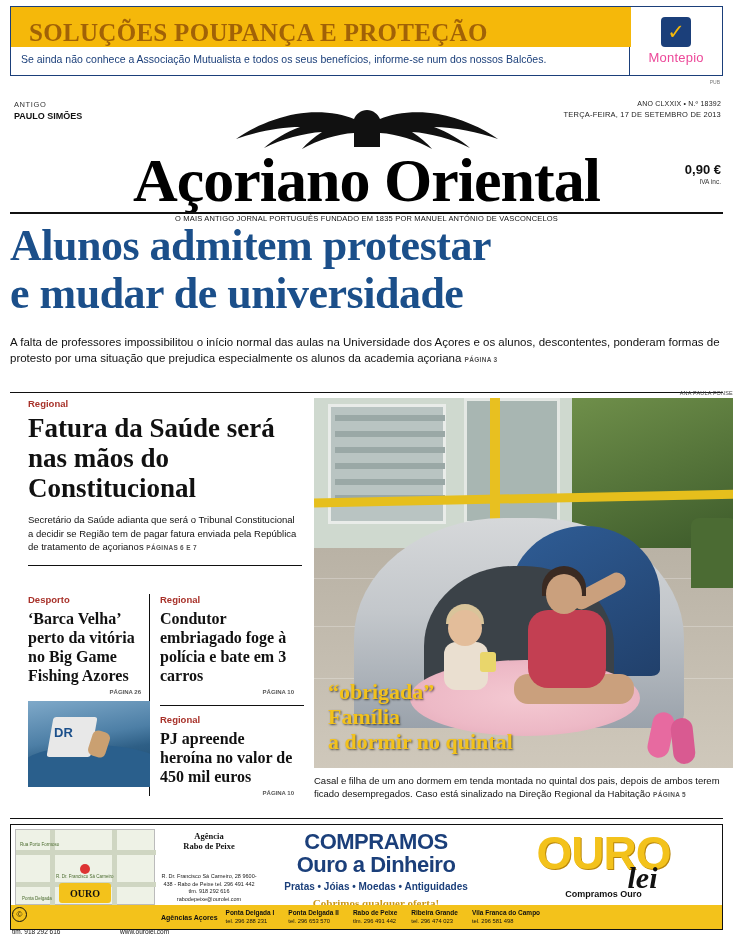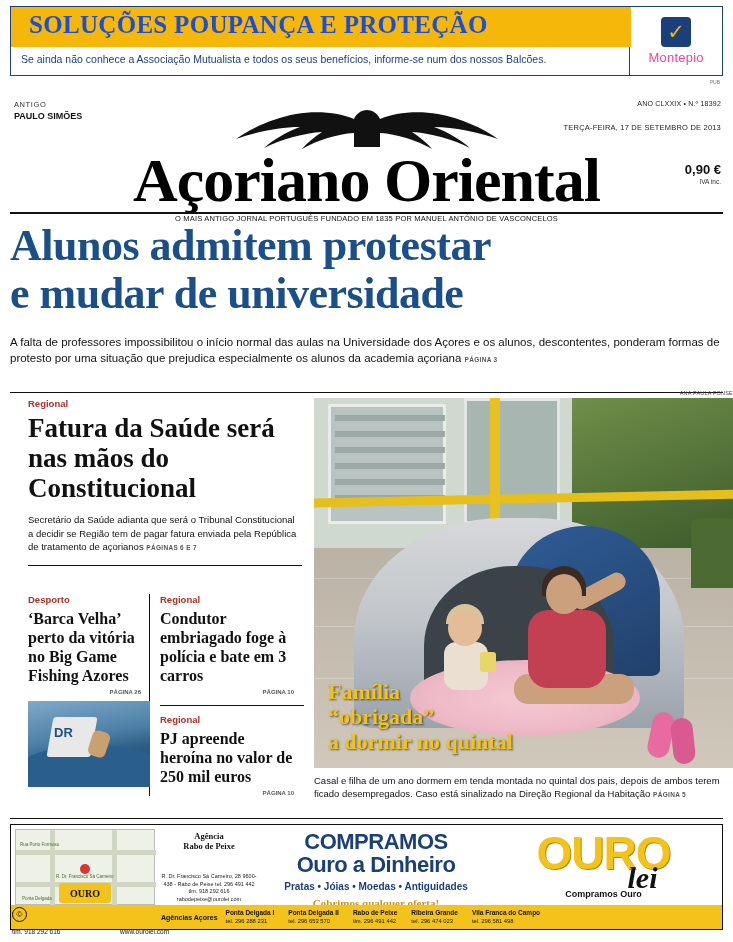--- a/index.html
+++ b/index.html
@@ -19,24 +19,24 @@
     border: 1px solid #1b3f7a;
     background: #ffffff;
     display: flex;
   }
   .tb-left { width: 620px; position: relative; background:#ffffff; }
   .tb-yellow {
     position:absolute; left:0; top:0; width:620px; height:40px;
     background:#f5b80a;
   }
   .tb-yellow-text {
-    position:absolute; left:18px; top:4px;
+    position:absolute; left:18px; top:12px;
     font-family: "Liberation Serif", serif;
     font-weight: bold; font-size: 25px; letter-spacing: .3px;
-    color:#1d4ed8;
+    color:#a16207;
   }
   .tb-sub {
     position:absolute; left:10px; top:46px;
     font-family: "Liberation Sans", sans-serif;
     font-size: 10.5px; color:#1b3f7a;
   }
   .tb-right {
     width: 93px; border-left: 1px solid #1b3f7a;
     display:flex; flex-direction:column; align-items:center; justify-content:center;
     background:#fff;
@@ -50,21 +50,21 @@
   .mp-name { font-family:"Liberation Sans",sans-serif; font-size:13px; color:#ec4899; margin-top:3px; letter-spacing:.2px;}
   .pub-mark { position:absolute; right:2px; bottom:-10px; font-size:5px; color:#777; font-family:"Liberation Sans",sans-serif;}
 
   
   .masthead { position:absolute; left:10px; top:90px; width:713px; height:120px; }
   .dir-block { position:absolute; left:4px; top:10px; font-family:"Liberation Sans",sans-serif; }
   .dir-label { font-size:7.5px; color:#333; letter-spacing:.6px; }
   .dir-name { font-size:9px; font-weight:bold; color:#111; margin-top:2px;}
   .issue-block { position:absolute; right:2px; top:10px; text-align:right; font-family:"Liberation Sans",sans-serif;}
   .issue-line1 { font-size:7px; color:#222; letter-spacing:.2px;}
-  .issue-line2 { font-size:7.5px; color:#222; margin-top:16px; letter-spacing:.2px;}
+  .issue-line2 { font-size:7.5px; color:#222; margin-top:3px; letter-spacing:.2px;}
   .price-block { position:absolute; right:2px; top:72px; text-align:right; font-family:"Liberation Sans",sans-serif;}
   .price { font-size:13px; font-weight:bold; color:#111;}
   .price-iva { font-size:6.5px; color:#333; margin-top:1px;}
 
   .title-wrap { position:absolute; left:0; top:16px; width:713px; text-align:center; }
   .eagle { width:713px; height:44px; position:relative; }
   .eagle svg { position:absolute; left:50%; top:0; transform:translateX(-50%); }
   .paper-title {
     font-family:"Liberation Serif", serif;
     font-size:62px; font-weight:bold; letter-spacing:-1px;
@@ -321,21 +321,21 @@
       </div>
       <div class="sub-col-b">
         <div>
           <div class="kicker">Regional</div>
           <div class="h3">Condutor embriagado foge à polícia e bate em 3 carros</div>
           <div class="pag-right">PÁGINA 10</div>
         </div>
         <div class="hr-b"></div>
         <div style="margin-top:8px;">
           <div class="kicker">Regional</div>
-          <div class="h3">PJ apreende heroína no valor de 250 mil euros</div>
+          <div class="h3">PJ apreende heroína no valor de 450 mil euros</div>
           <div class="pag-right">PÁGINA 10</div>
         </div>
       </div>
     </div>
 
     <div class="credit" style="left:286px; width:427px; text-align:right;">ANA PAULA FONSECA</div>
     <div class="photo">
       <div class="sc-wall"></div>
       <div class="sc-window">
         <div class="slat" style="top:8px"></div>
@@ -364,22 +364,22 @@
       <div class="sc-mom-arm"></div>
       <div class="sc-mom-hair"></div>
       <div class="sc-mom-head"></div>
       <div class="sc-kid-body"></div>
       <div class="sc-kid-cup"></div>
       <div class="sc-kid-hair"></div>
       <div class="sc-kid-head"></div>
       <div class="sc-flip1"></div>
       <div class="sc-flip2"></div>
       <div class="ph-overlay">
+        <div>“obrigada”</div>
         <div>Família</div>
-        <div>“obrigada”</div>
         <div>a dormir no quintal</div>
       </div>
     </div>
     <div class="photo-caption">
       <span>Casal e filha de um ano dormem em tenda montada no quintal dos pais, depois de ambos terem ficado desempregados. Caso está sinalizado na Direção Regional da Habitação</span>
       <span class="pag">PÁGINA 5</span>
     </div>
   </div>
 
   <div class="rule-thin2"></div>

